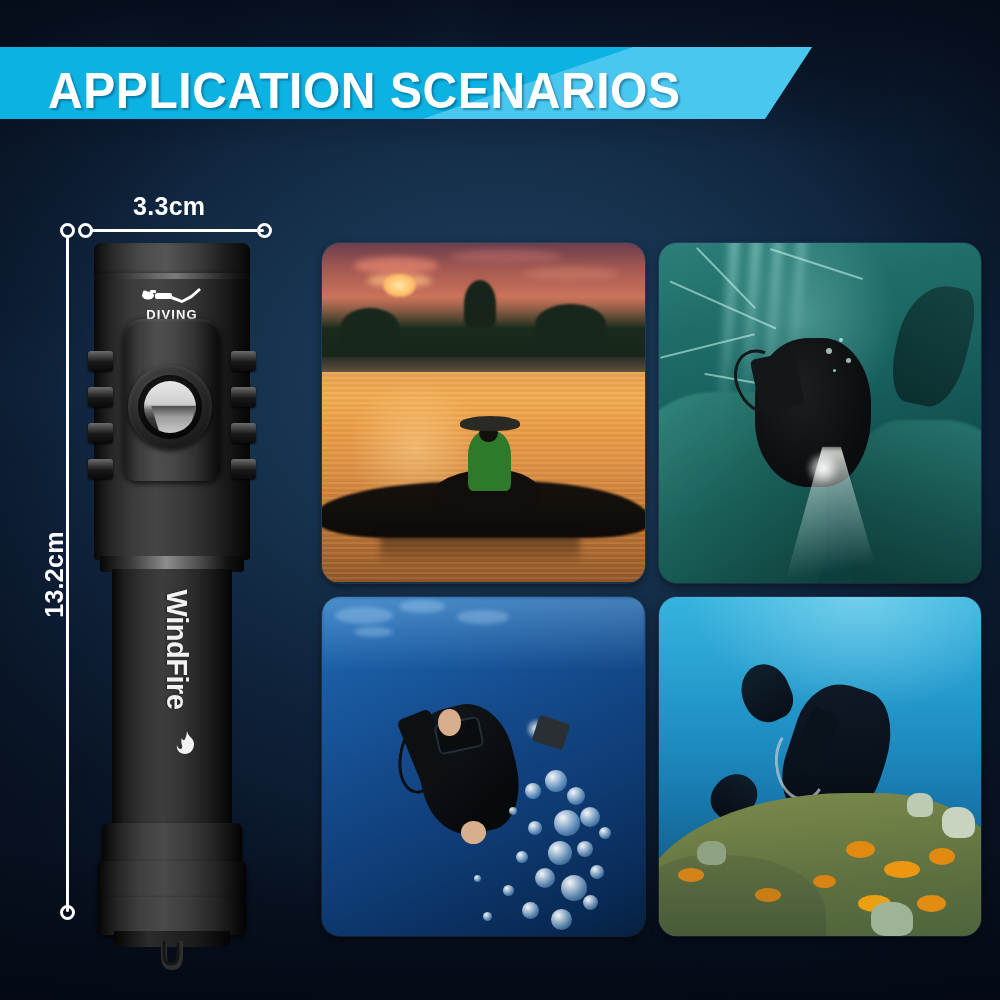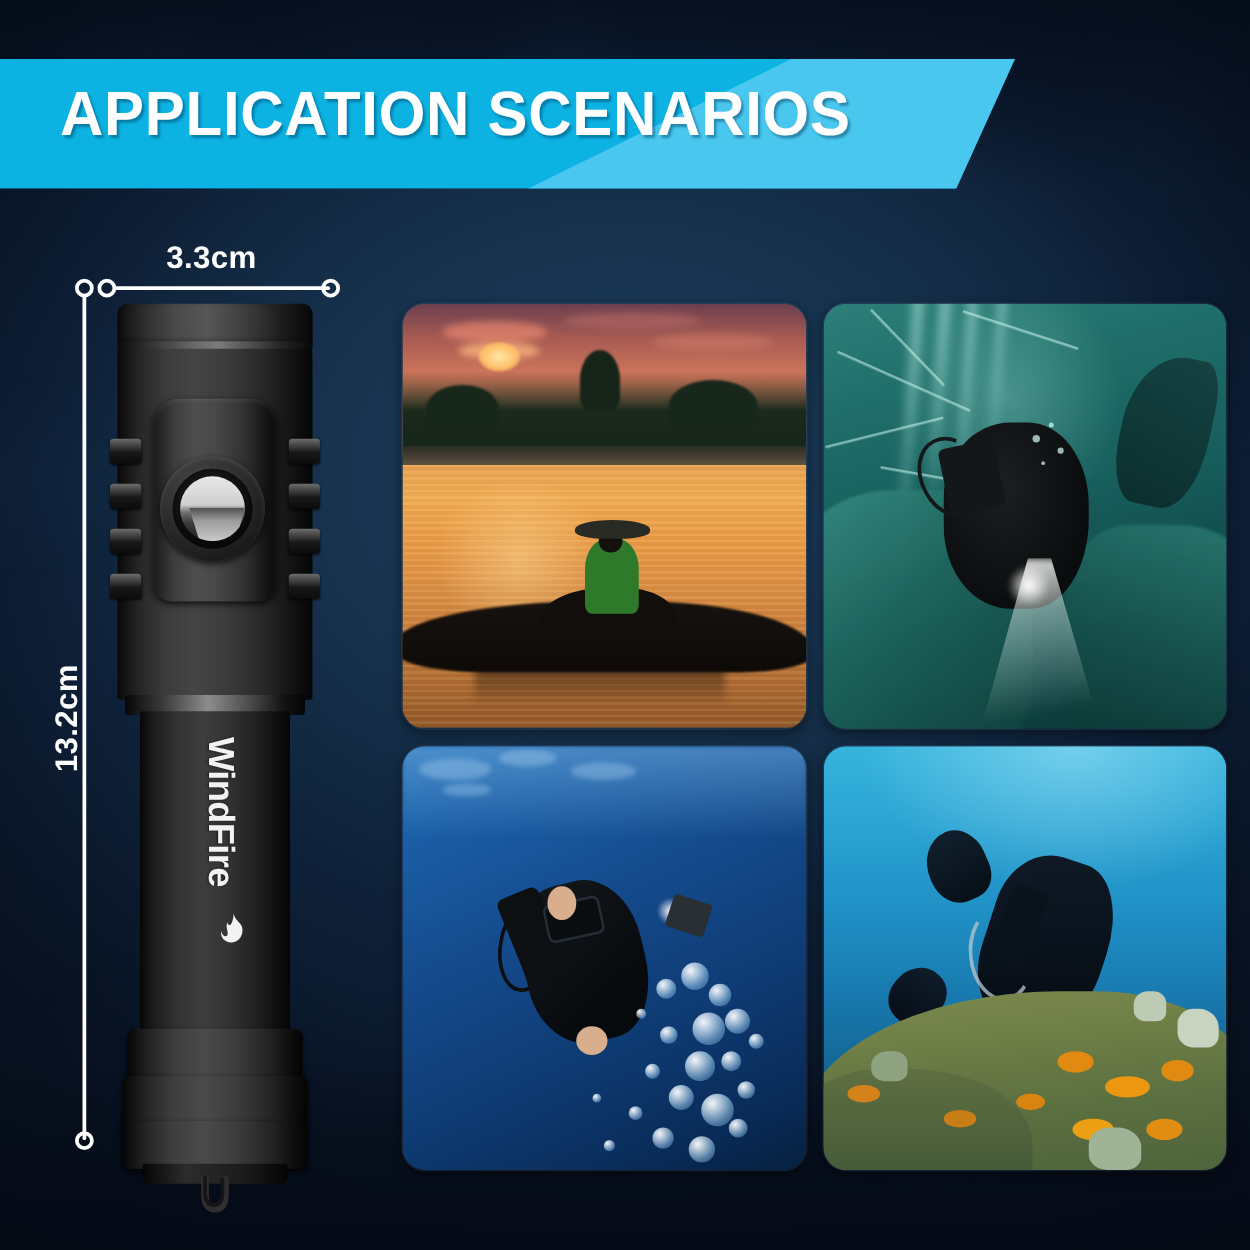--- a/index.html
+++ b/index.html
@@ -40,21 +40,21 @@
       radial-gradient(ellipse 160px 140px at 75% 88%, rgba(28,66,112,.10), transparent 70%);
     filter:blur(9px);
   }
   .bg-dark-top { position:absolute; left:0; top:0; width:100%; height:150px;
     background:linear-gradient(180deg, rgba(5,12,26,.78), rgba(5,12,26,0)); }
   .bg-dark-bottom { position:absolute; left:0; bottom:0; width:100%; height:150px;
     background:linear-gradient(0deg, rgba(4,9,20,.85), rgba(4,9,20,0)); }
 
   
   #banner {
-    position:absolute; left:0; top:47px; width:812px; height:104px;text-align:center;
+    position:absolute; left:0; top:47px; width:812px; height:72px;text-align:center;
   }
   .banner-shape {
     position:absolute; inset:0;
     background:#0cb2e2;
     clip-path:polygon(0 0, 100% 0, 94.2% 100%, 0 100%);
   }
   .banner-accent {
     position:absolute; inset:0;
     background:#49c7ee;
     clip-path:polygon(78% 0, 100% 0, 94.2% 100%, 52% 100%);
@@ -373,20 +373,32 @@
 
     <div class="fin left" style="top:108px"></div>
     <div class="fin left" style="top:144px"></div>
     <div class="fin left" style="top:180px"></div>
     <div class="fin left" style="top:216px"></div>
     <div class="fin right" style="top:108px"></div>
     <div class="fin right" style="top:144px"></div>
     <div class="fin right" style="top:180px"></div>
     <div class="fin right" style="top:216px"></div>
 
+    <div class="fl-logo">
+      <span>
+        <svg width="62" height="20" viewBox="0 0 62 20">
+          <ellipse cx="7" cy="8.5" rx="6" ry="4" fill="#ffffff"></ellipse>
+          <circle cx="4" cy="6" r="2.4" fill="#ffffff"></circle>
+          <rect x="14" y="6" width="17" height="6" rx="2" fill="#ffffff"></rect>
+          <path d="M31 9 L41 13 L50 8 L58 1 L60 3 L51 11 L41 16 L30 12 Z" fill="#ffffff"></path>
+          <rect x="9" y="3" width="6" height="3" rx="1.2" fill="#ffffff"></rect>
+        </svg>
+      </span>
+      <span class="fl-logo-text">DIVING</span>
+    </div>
 
     <div class="fl-switch-panel"></div>
     <div class="fl-dial-outer"></div>
     <div class="fl-dial-ring"></div>
     <div class="fl-dial-knob">
       <div class="fl-dial-cut"></div>
     </div>
 
     <div class="fl-neck"></div>
     <div class="fl-barrel"></div>

